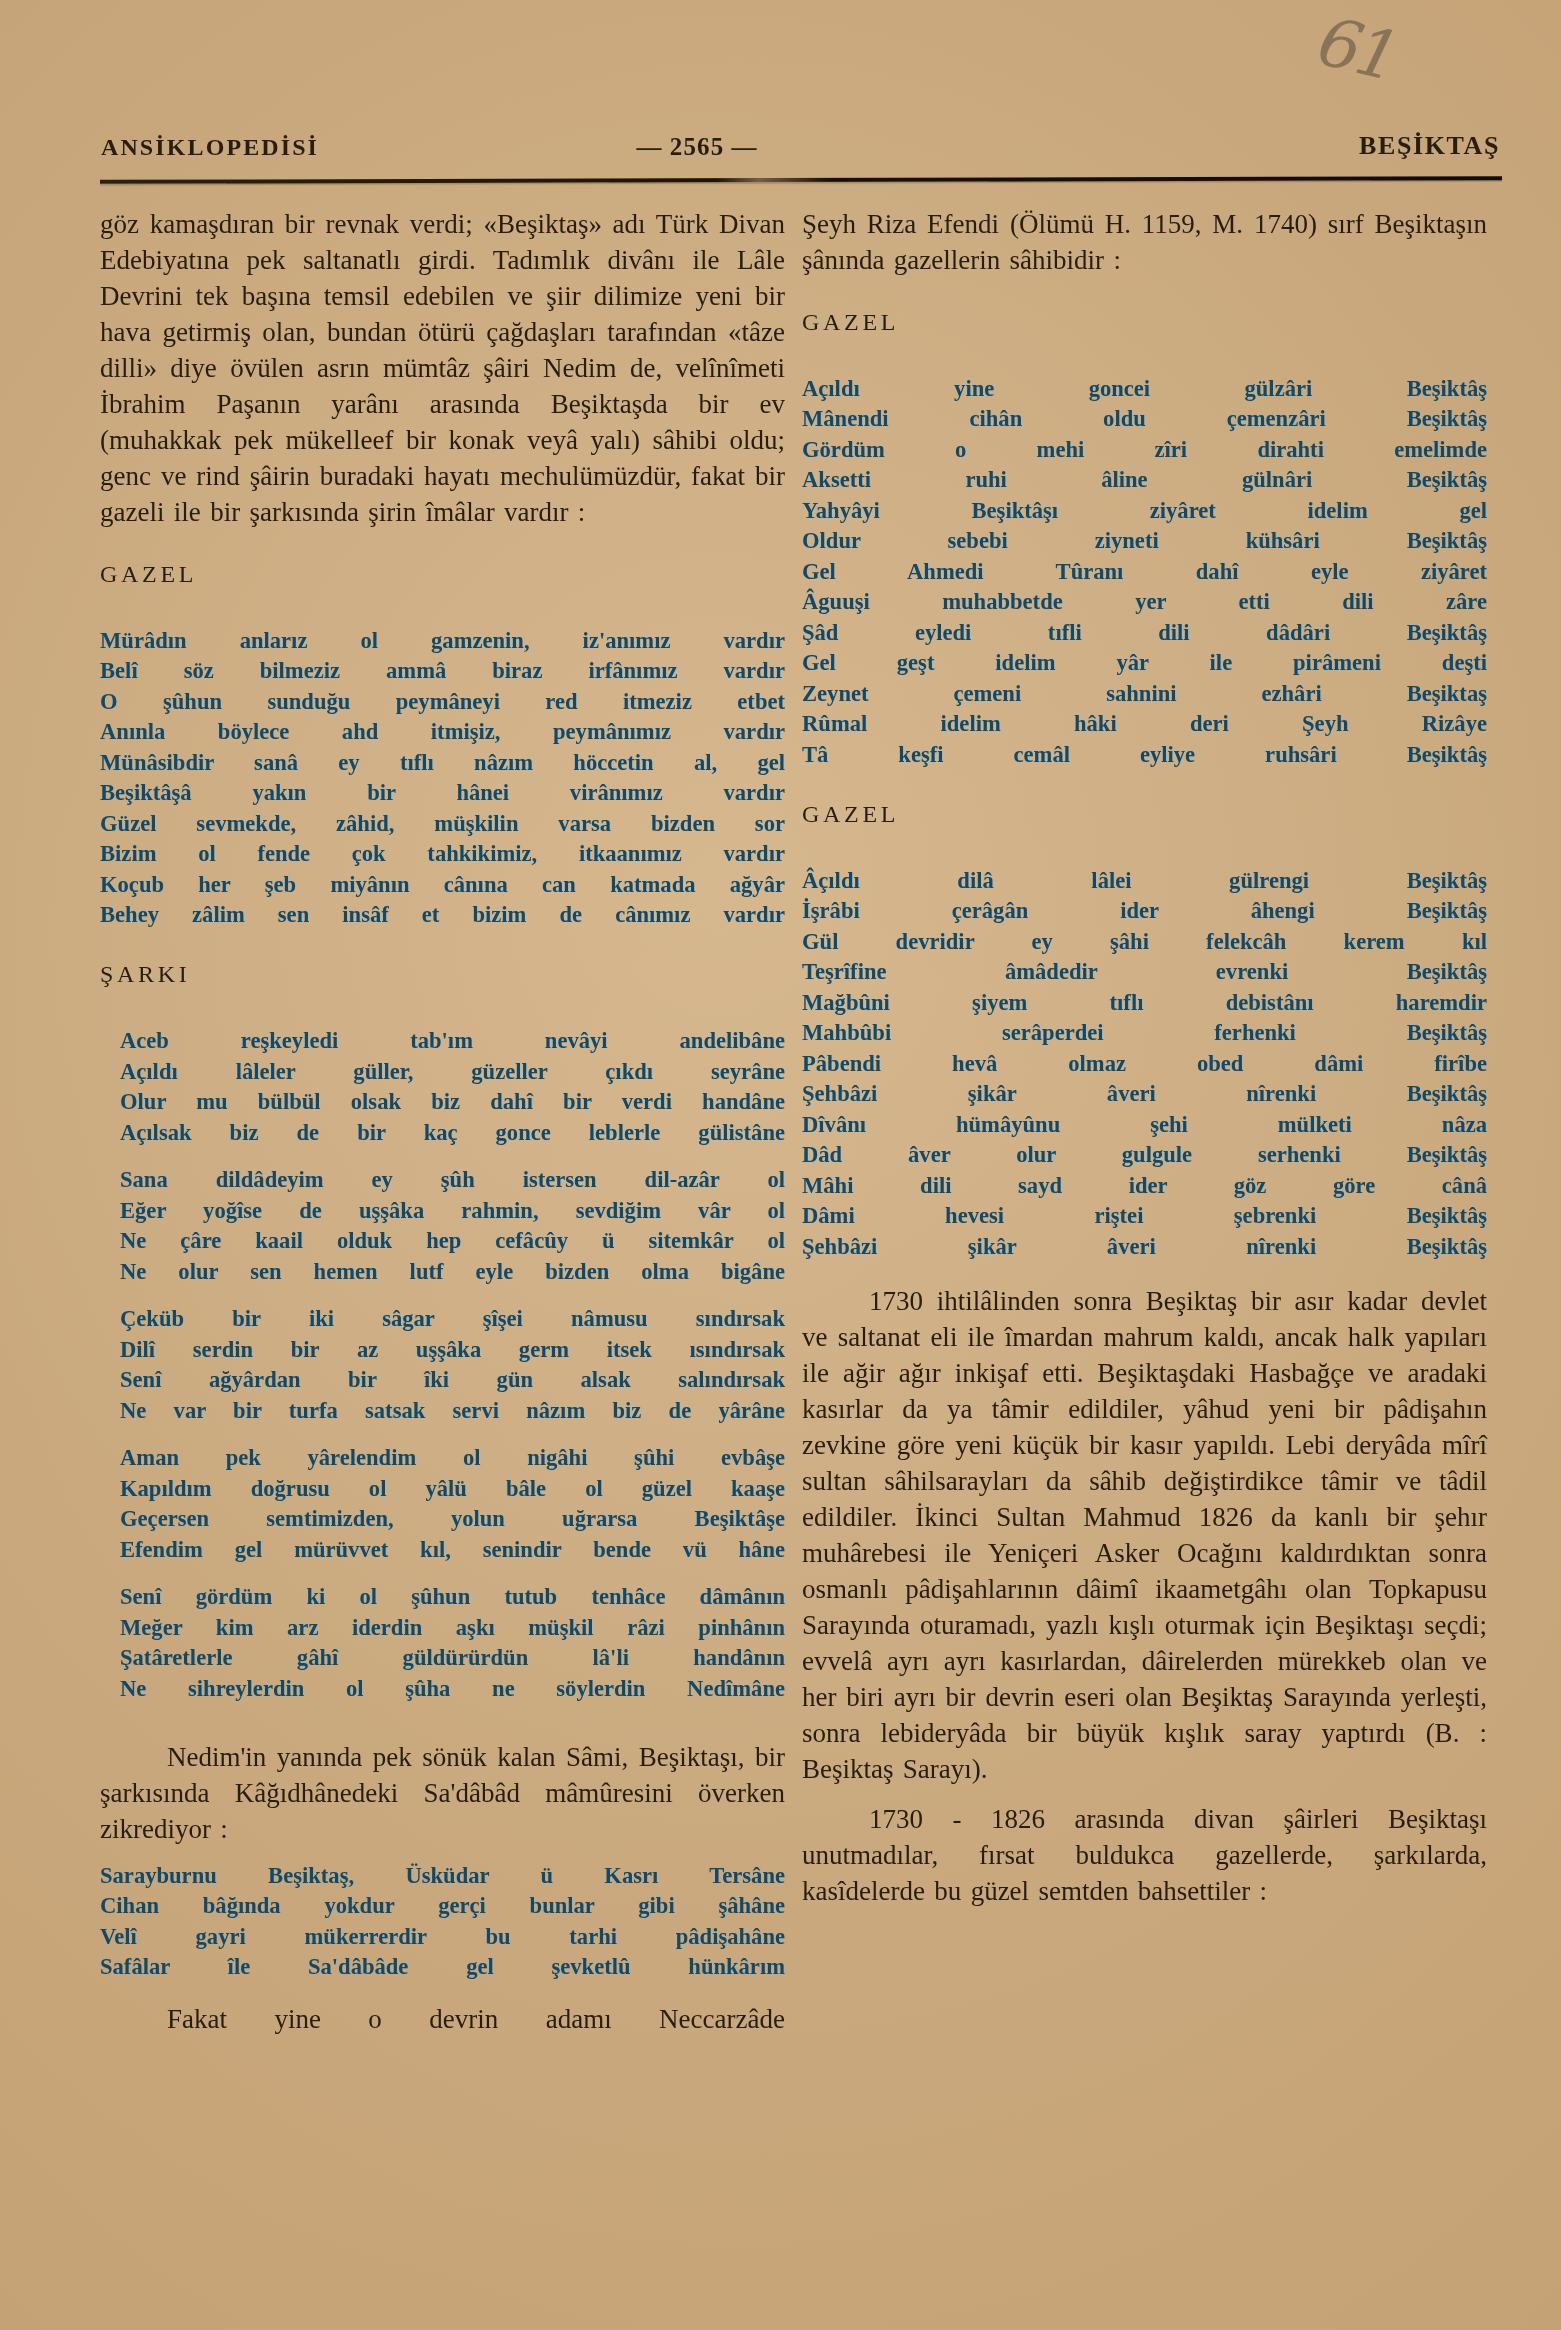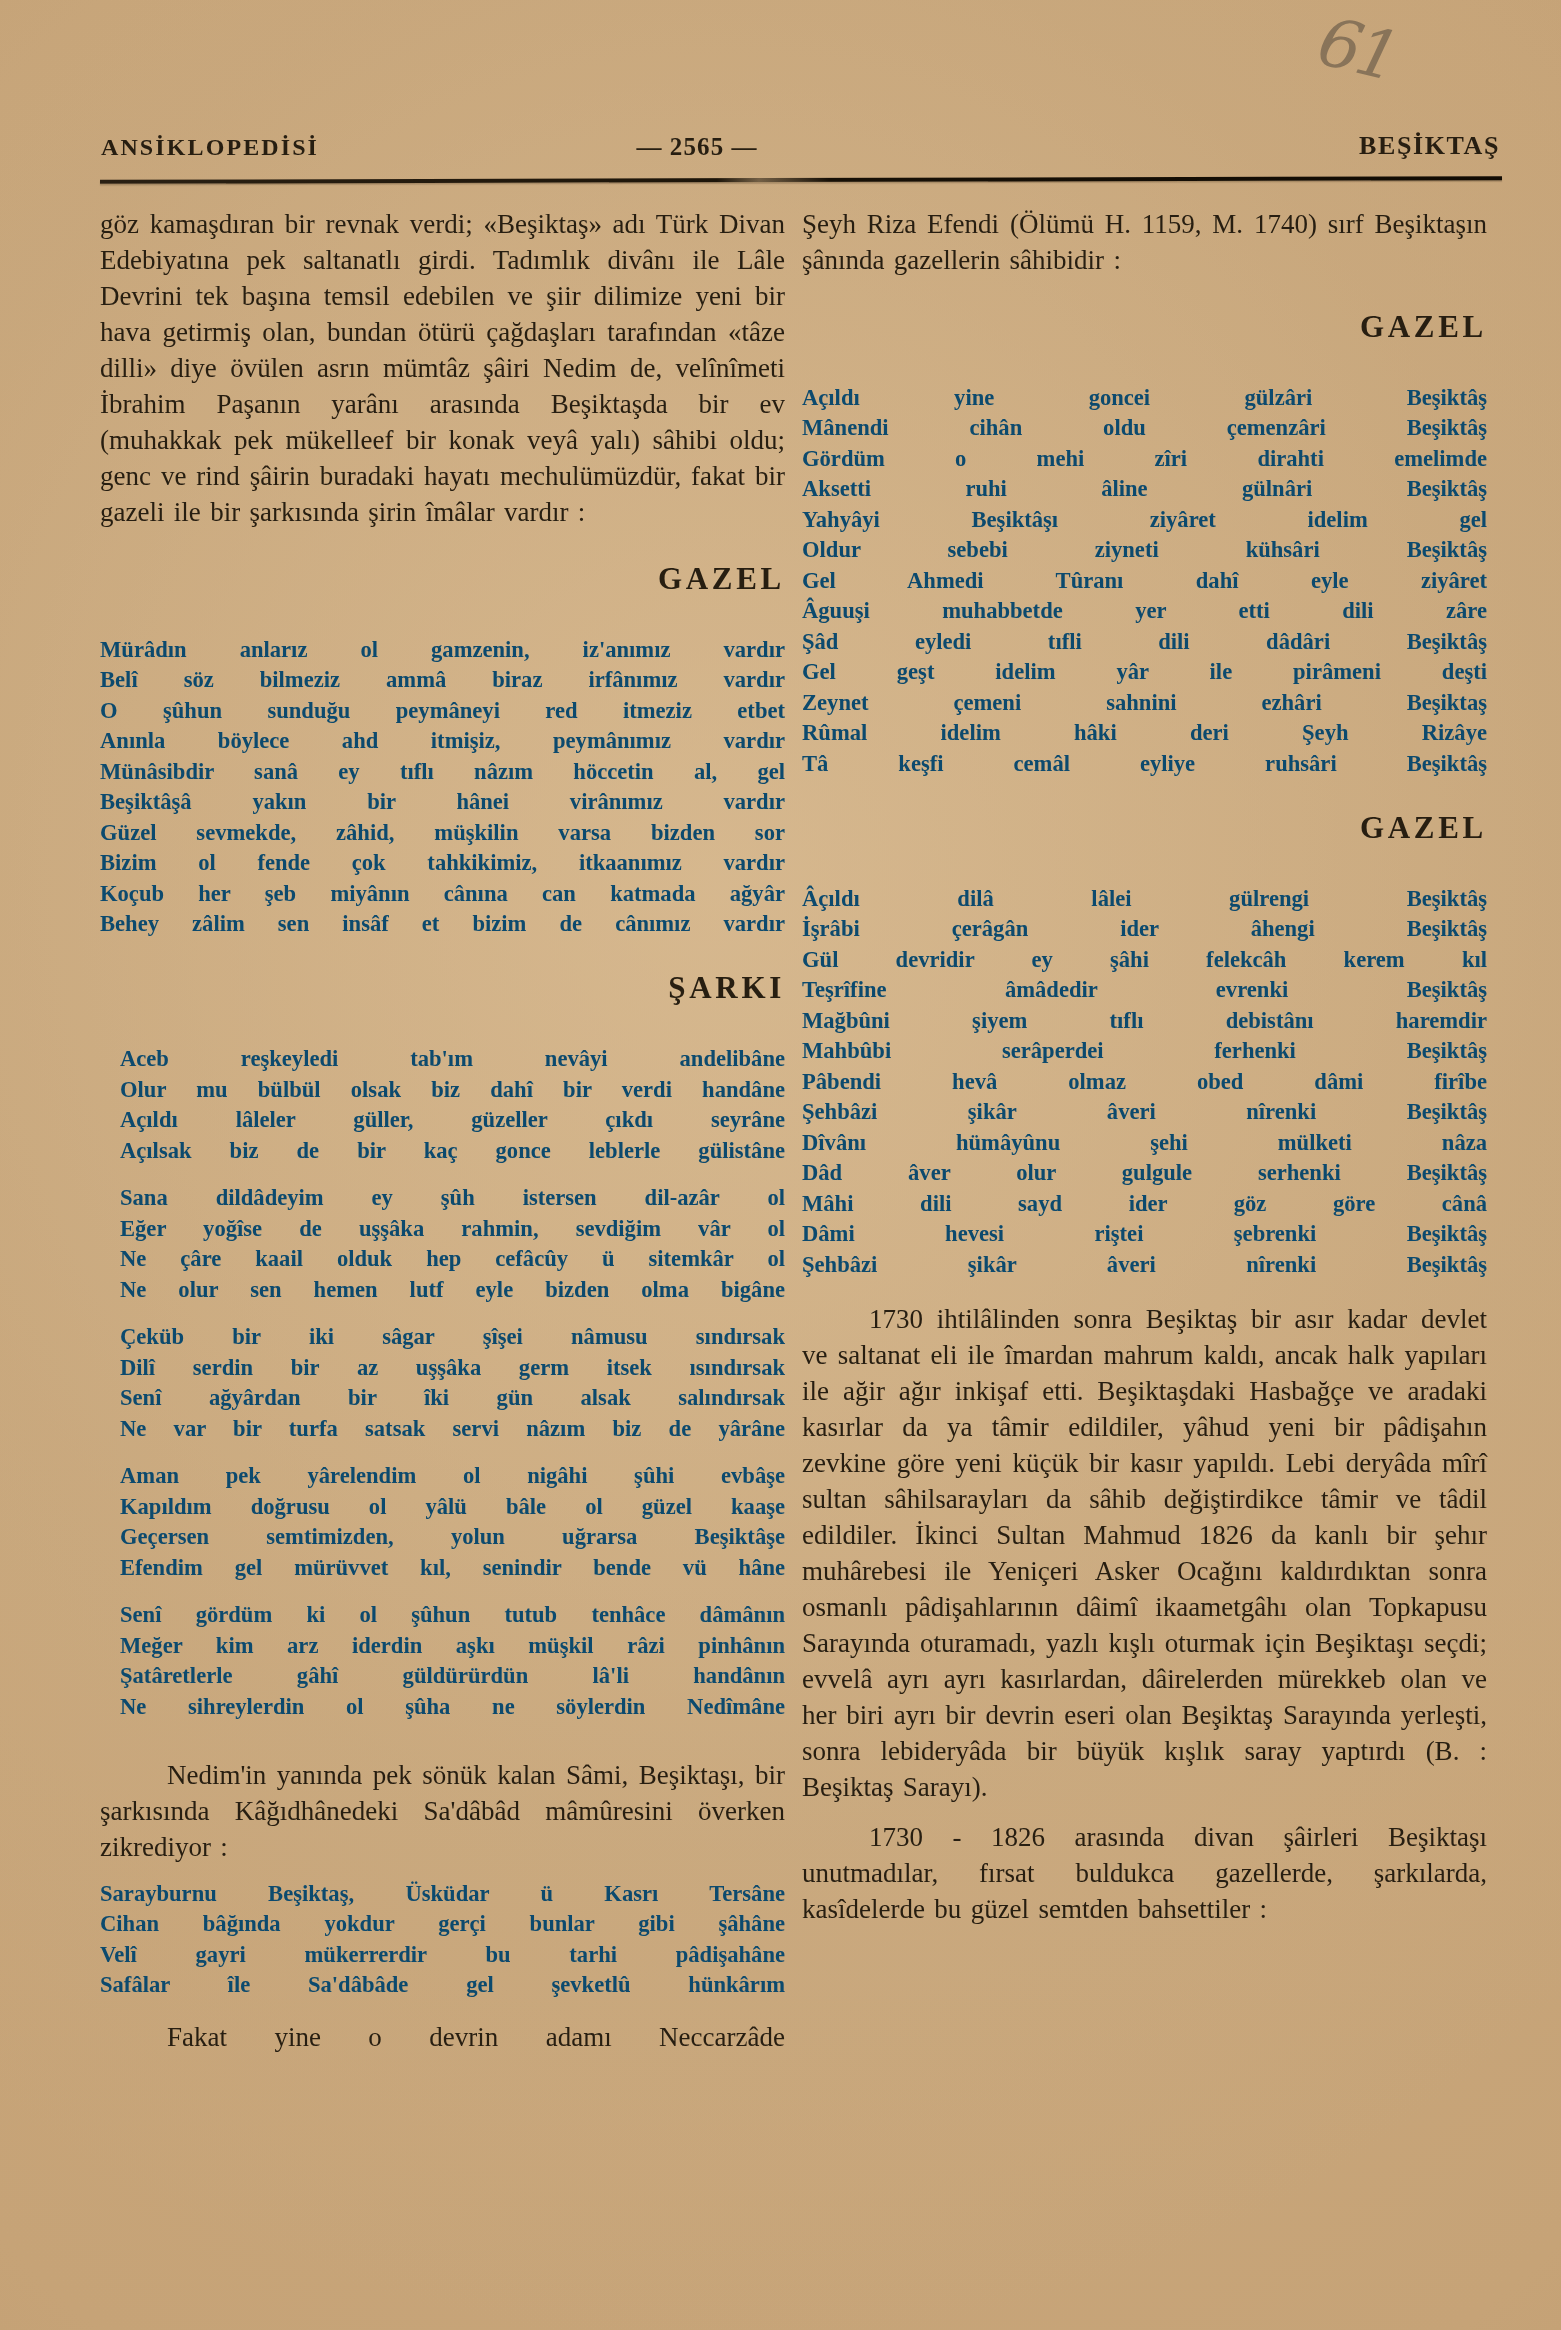--- a/index.html
+++ b/index.html
@@ -43,21 +43,21 @@
   .prose{
     font-size:27px;line-height:36px;margin:0 0 13.7px 0;
     text-align:justify;word-spacing:2.6px;
   }
   .indent{text-indent:67px;}
   .justify-last{text-align-last:justify;}
   .mt-lg{margin-top:35px;}
   .mt-md{margin-top:21px;}
   .mt-sm{margin-top:9px;}
   .poem-heading{
-    font-size:31px;font-weight:bold;text-align:right;
+    font-size:24px;font-weight:normal;text-align:left;
     letter-spacing:3.7px;margin:30.5px 0 38px 0;
   }
   .poem{
     font-weight:bold;font-size:22.6px;line-height:30.5px;
     margin:0 0 18px 0;color:#0c4a6e;
   }
   .poem .poem-line{
     text-align:justify;text-align-last:justify;word-spacing:3.2px;
   }
   .stanza{margin-bottom:17px;margin-left:20px;}
@@ -92,22 +92,22 @@
         <div class="poem-line">Beşiktâşâ yakın bir hânei virânımız vardır</div>
         <div class="poem-line">Güzel sevmekde, zâhid, müşkilin varsa bizden sor</div>
         <div class="poem-line">Bizim ol fende çok tahkikimiz, itkaanımız vardır</div>
         <div class="poem-line">Koçub her şeb miyânın cânına can katmada ağyâr</div>
         <div class="poem-line">Behey zâlim sen insâf et bizim de cânımız vardır</div>
       </div>
 
     <h3 class="poem-heading">ŞARKI</h3>
     <div class="poem stanza">
         <div class="poem-line">Aceb reşkeyledi tab'ım nevâyi andelibâne</div>
+        <div class="poem-line">Açıldı lâleler güller, güzeller çıkdı seyrâne</div>
         <div class="poem-line">Olur mu bülbül olsak biz dahî bir verdi handâne</div>
-        <div class="poem-line">Açıldı lâleler güller, güzeller çıkdı seyrâne</div>
         <div class="poem-line">Açılsak biz de bir kaç gonce leblerle gülistâne</div>
       </div>
     <div class="poem stanza">
         <div class="poem-line">Sana dildâdeyim ey şûh istersen dil-azâr ol</div>
         <div class="poem-line">Eğer yoğîse de uşşâka rahmin, sevdiğim vâr ol</div>
         <div class="poem-line">Ne çâre kaail olduk hep cefâcûy ü sitemkâr ol</div>
         <div class="poem-line">Ne olur sen hemen lutf eyle bizden olma bigâne</div>
       </div>
     <div class="poem stanza">
         <div class="poem-line">Çeküb bir iki sâgar şîşei nâmusu sındırsak</div>

